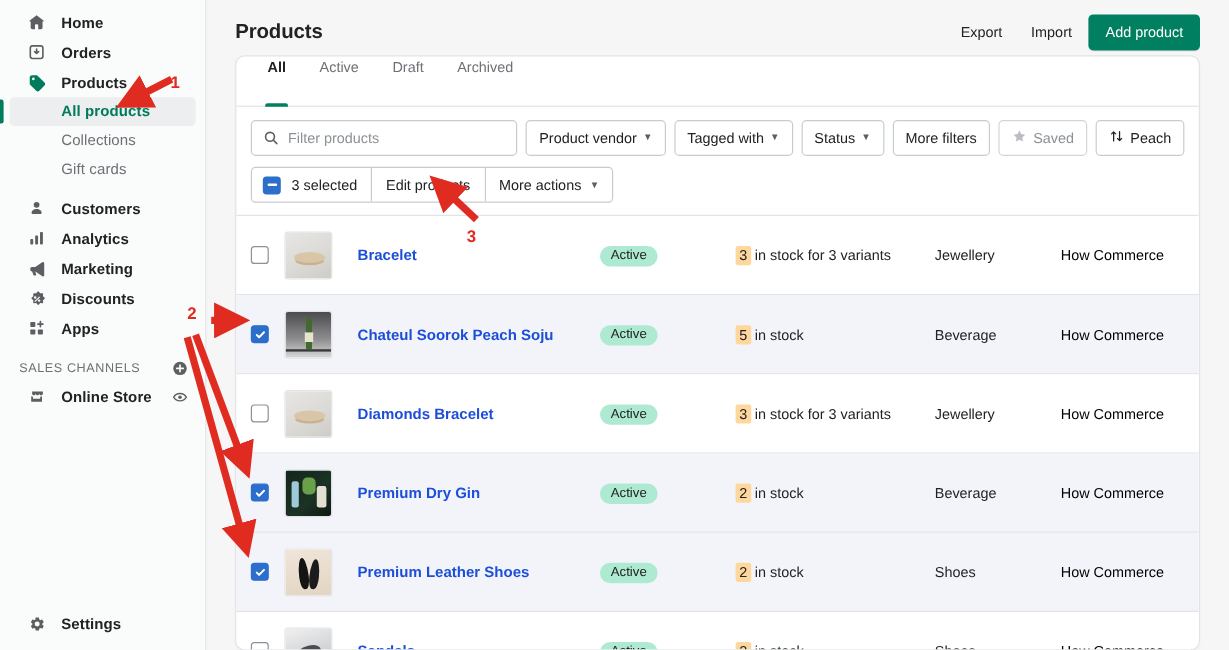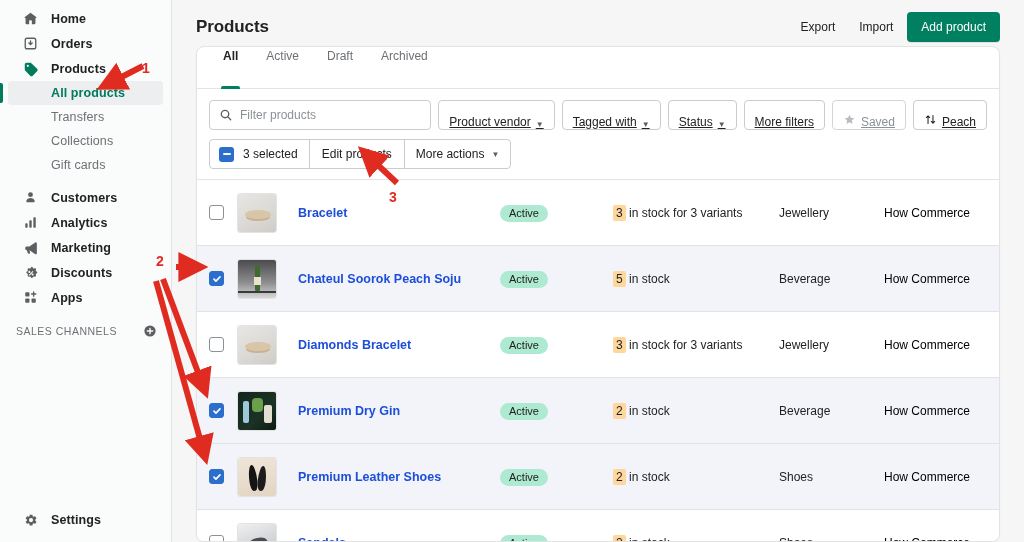--- a/index.html
+++ b/index.html
@@ -157,28 +157,27 @@
   }
   #search-wrap .sico { color: #5c5f62; display:flex; margin-right: 7px; }
   #search-input {
     border: none; outline: none; flex: 1;
     font-size: 12px; color: #202223;
     font-family: "Liberation Sans", sans-serif;
     background: transparent;
   }
   #search-input::placeholder { color: #8c9196; }
   .filter-btn {
-    display: flex; align-items: flex-end; gap: 5px;
+    display: flex; align-items: center; gap: 5px;
     height: 30px; padding: 0 10px;
     border: 1px solid #c9cccf; border-radius: 4px;
     background: #fff; cursor: pointer;
     font-size: 12px; color: #202223;
     white-space: nowrap;
     font-family: "Liberation Sans", sans-serif;
-    text-decoration: underline;
   }
   .filter-btn .caret { color: #5c5f62; font-size: 8px; line-height: 1; }
   .filter-btn.disabled { color: #8c9196; border-color: #d2d5d8; background: #fff; }
   .filter-btn.disabled .star { color: #babec3; }
 
   
   #bulk-row { padding: 9px 12px 10px 12px; }
   #bulk-bar {
     display: inline-flex; align-items: stretch;
     border: 1px solid #c9cccf;
@@ -302,23 +301,20 @@
           </svg>
       </span>
       <span class="nav-label">Products</span>
     </div>
 
     <div class="sub-item active">
       <span class="active-bar"></span>
       <span class="nav-label">All products</span>
     </div>
     <div class="sub-item">
-      <span class="nav-label">Transfers</span>
-    </div>
-    <div class="sub-item">
       <span class="nav-label">Collections</span>
     </div>
     <div class="sub-item">
       <span class="nav-label">Gift cards</span>
     </div>
 
     <div class="nav-gap"></div>
 
     <div class="nav-item">
       <span class="ico">
@@ -374,20 +370,35 @@
     <div class="section-head">
       <span class="section-title">SALES CHANNELS</span>
       <span class="act">
         <svg width="14" height="14" viewBox="0 0 20 20" fill="currentColor">
             <circle cx="10" cy="10" r="8"></circle>
             <path d="M10 6.2v7.6M6.2 10h7.6" stroke="#fafbfb" stroke-width="2" stroke-linecap="round"></path>
           </svg>
       </span>
     </div>
 
+    <div class="channel-row">
+      <span class="ico">
+        <svg width="15" height="15" viewBox="0 0 20 20" fill="currentColor">
+            <path d="M3 4.2h14v2.3c0 1.1-.9 2-2 2s-2-.9-2-2c0 1.1-.9 2-2 2s-2-.9-2-2c0 1.1-.9 2-2 2s-2-.9-2-2V4.2z"></path>
+            <path d="M4 9.6v6.2h12V9.6c-.6.4-1.3.5-2 .4v2.4H6v-2.4c-.7.1-1.4 0-2-.4z"></path>
+          </svg>
+      </span>
+      <span class="nav-label">Online Store</span>
+      <span class="eye">
+        <svg width="14" height="14" viewBox="0 0 20 20" fill="none" stroke="currentColor" stroke-width="1.6">
+            <path d="M2.4 10S5 5.6 10 5.6 17.6 10 17.6 10 15 14.4 10 14.4 2.4 10 2.4 10z"></path>
+            <circle cx="10" cy="10" r="2.1" fill="currentColor" stroke="none"></circle>
+          </svg>
+      </span>
+    </div>
 
     <div id="settings-row">
       <div class="nav-item">
         <span class="ico">
           <svg width="16" height="16" viewBox="0 0 20 20" fill="currentColor">
               <path d="M17.3 11.4c.1-.5.1-.9 0-1.4l1.3-1c.2-.1.2-.4.1-.6l-1.3-2.2c-.1-.2-.4-.3-.6-.2l-1.5.6c-.4-.3-.8-.5-1.2-.7l-.2-1.6c0-.2-.2-.4-.5-.4h-2.6c-.3 0-.5.2-.5.4l-.2 1.6c-.4.2-.8.4-1.2.7l-1.5-.6c-.2-.1-.5 0-.6.2L5.5 8.4c-.1.2-.1.5.1.6l1.3 1c-.1.5-.1.9 0 1.4l-1.3 1c-.2.1-.2.4-.1.6l1.3 2.2c.1.2.4.3.6.2l1.5-.6c.4.3.8.5 1.2.7l.2 1.6c0 .2.2.4.5.4h2.6c.3 0 .5-.2.5-.4l.2-1.6c.4-.2.8-.4 1.2-.7l1.5.6c.2.1.5 0 .6-.2l1.3-2.2c.1-.2.1-.5-.1-.6l-1.3-1zm-5.3 1.9a2.6 2.6 0 1 1 0-5.2 2.6 2.6 0 0 1 0 5.2z" transform="translate(-2,-.6)"></path>
             </svg>
         </span>
         <span class="nav-label">Settings</span>
       </div>

